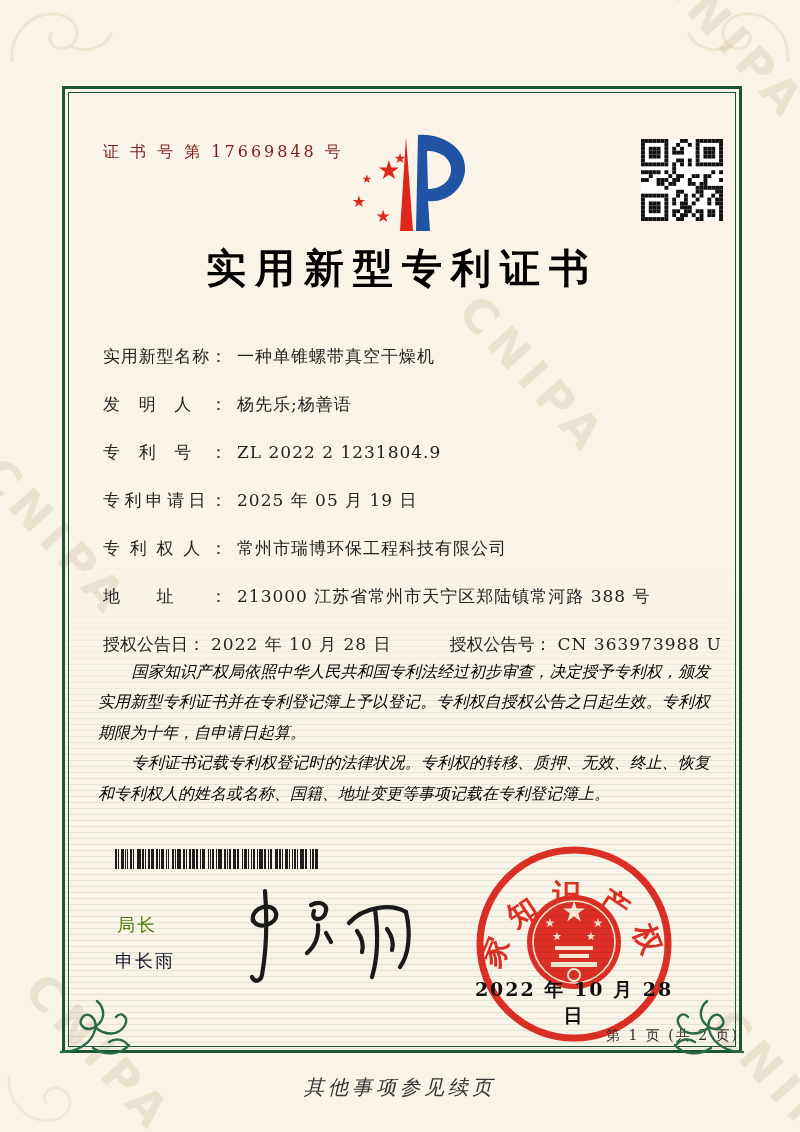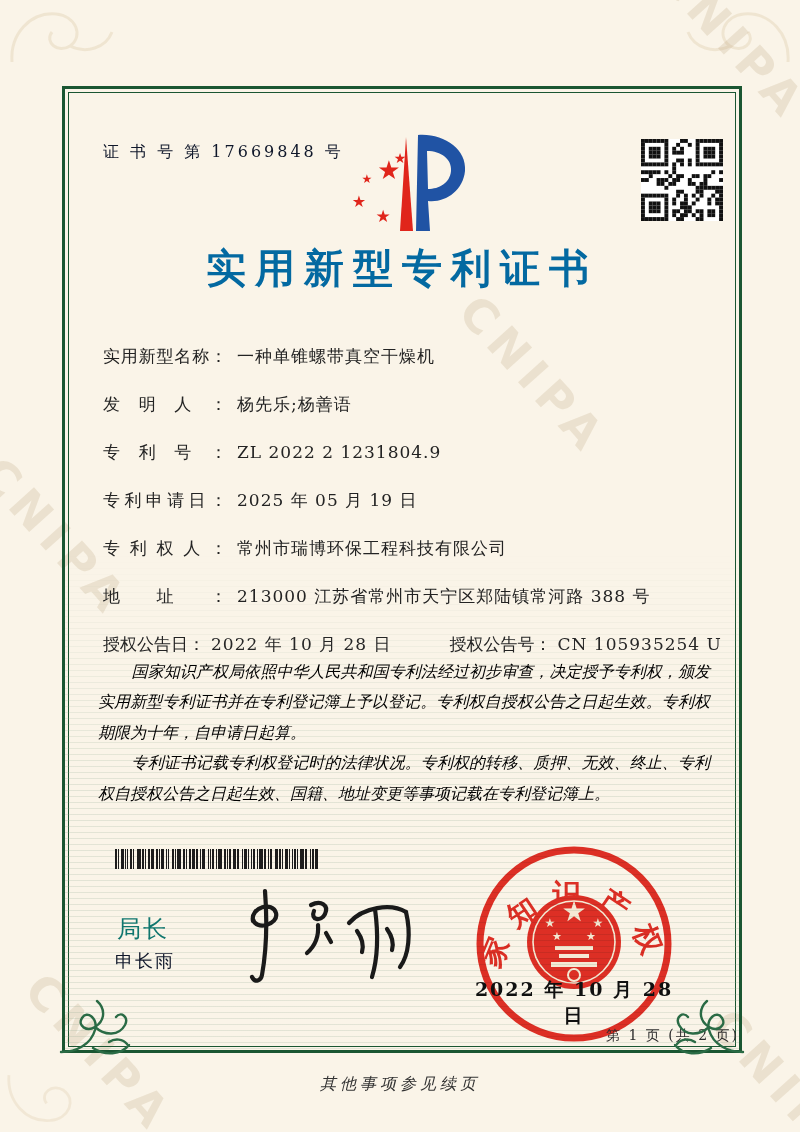--- a/index.html
+++ b/index.html
@@ -12,55 +12,55 @@
   .corner-swirl{position:absolute;opacity:.5;pointer-events:none;}
   
   .frame{position:absolute;left:62px;top:86px;width:674px;height:961px;
          border:3px solid #1a5632;}
   .frame::before{content:"";position:absolute;inset:3px;border:1px solid #1a5632;}
   .waves{position:absolute;left:0;right:0;bottom:0;height:52%;
          background:repeating-linear-gradient(180deg,rgba(143,172,146,0.22) 0 1px,rgba(255,255,255,0) 1px 6px);
          -webkit-mask-image:linear-gradient(180deg,transparent,#000 45%);
          mask-image:linear-gradient(180deg,transparent,#000 45%);pointer-events:none;}
   
-  .cert-no{position:absolute;left:38px;top:53px;font-size:16px;letter-spacing:3px;color:#0f172a;}
+  .cert-no{position:absolute;left:38px;top:53px;font-size:16px;letter-spacing:3px;color:#7f1d1d;}
   .logo{position:absolute;left:272px;top:38px;}
   .qr{position:absolute;left:576px;top:50px;}
   .title{position:absolute;left:0;right:0;top:152px;text-align:center;
-         font-size:40px;font-weight:bold;letter-spacing:9px;color:#0369a1;}
+         font-size:40px;font-weight:bold;letter-spacing:9px;color:#000000;}
   
   .fields{position:absolute;left:38px;top:242px;width:600px;font-size:17px;line-height:1;}
   .frow{margin-bottom:31px;white-space:nowrap;margin-top:17px;}
   .flabel{display:inline-block;width:124px;text-align-last:justify;vertical-align:bottom;color:#232323;}
   .fvalue{margin-left:10px;letter-spacing:1px;color:#232323;}
   .grow{margin-bottom:0;}
   .glabel{color:#232323;}
   .gvalue{margin-left:6px;letter-spacing:1px;}
   .gsep{display:inline-block;width:58px;}
   
   .body-text{position:absolute;left:33px;top:568px;width:612px;font-size:16px;line-height:1.9;
              text-align:justify;font-style:italic;color:#000000;}
   .body-text p{margin:0;text-indent:2.1em;}
   
   .barcode{position:absolute;left:50px;top:760px;}
   .signer-title{position:absolute;left:52px;top:824px;font-family:Liberation Serif, serif;
-                font-size:24px;color:#0f766e;letter-spacing:2px;}
+                font-size:18px;color:#4d7c0f;letter-spacing:2px;}
   .signer-name{position:absolute;left:50px;top:860px;font-family:"DejaVu Sans","Liberation Sans",sans-serif;
                font-size:18px;color:#0f172a;letter-spacing:2px;}
   .signature{position:absolute;left:160px;top:796px;}
   .seal{position:absolute;left:408px;top:754px;mix-blend-mode:multiply;opacity:.95;}
   .seal-date{position:absolute;left:408px;top:888px;width:202px;text-align:center;
              font-size:19px;font-weight:600;letter-spacing:2px;color:#101010;}
   .page-info{position:absolute;left:0;right:0;top:938px;text-align:right;font-size:14px;
              letter-spacing:2px;color:#2b2b2b;}
   .flourish{position:absolute;pointer-events:none;}
   .flourish.left{left:-6px;bottom:-10px;}
   .flourish.right{right:-6px;bottom:-10px;transform:scaleX(-1);}
   
-  .continuation{position:absolute;left:0;right:0;top:1074px;text-align:center;font-size:16px;
+  .continuation{position:absolute;left:0;right:0;top:1074px;text-align:center;font-size:20px;
                 font-style:italic;letter-spacing:4px;color:#333;}
 </style>
 </head>
 <body>
 
 <div class="page">
 
   <div class="wm" style="left:636px;top:14px;">CNIPA</div>
   <div class="wm" style="left:436px;top:348px;">CNIPA</div>
   <div class="wm" style="left:-42px;top:510px;">CNIPA</div>
@@ -311,27 +311,27 @@
     <div class="title">实用新型专利证书</div>
 
     <div class="fields">
       <div class="frow"><span class="flabel">实用新型名称：</span><span class="fvalue">一种单锥螺带真空干燥机</span></div>
       <div class="frow"><span class="flabel">发明人：</span><span class="fvalue">杨先乐;杨善语</span></div>
       <div class="frow"><span class="flabel">专利号：</span><span class="fvalue">ZL 2022 2 1231804.9</span></div>
       <div class="frow"><span class="flabel">专利申请日：</span><span class="fvalue">2025 年 05 月 19 日</span></div>
       <div class="frow"><span class="flabel">专利权人：</span><span class="fvalue">常州市瑞博环保工程科技有限公司</span></div>
       <div class="frow"><span class="flabel">地址：</span><span class="fvalue">213000 江苏省常州市天宁区郑陆镇常河路 388 号</span></div>
       <div class="frow grow">
-        <span class="glabel">授权公告日：</span><span class="gvalue">2022 年 10 月 28 日</span><span class="gsep"></span><span class="glabel">授权公告号：</span><span class="gvalue">CN 105935254 U</span>
+        <span class="glabel">授权公告日：</span><span class="gvalue">2022 年 10 月 28 日</span><span class="gsep"></span><span class="glabel">授权公告号：</span><span class="gvalue">CN 363973988 U</span>
       </div>
     </div>
 
     <div class="body-text">
       <p>国家知识产权局依照中华人民共和国专利法经过初步审查，决定授予专利权，颁发实用新型专利证书并在专利登记簿上予以登记。专利权自授权公告之日起生效。专利权期限为十年，自申请日起算。</p>
-      <p>专利证书记载专利权登记时的法律状况。专利权的转移、质押、无效、终止、专利权自授权公告之日起生效、国籍、地址变更等事项记载在专利登记簿上。</p>
+      <p>专利证书记载专利权登记时的法律状况。专利权的转移、质押、无效、终止、恢复和专利权人的姓名或名称、国籍、地址变更等事项记载在专利登记簿上。</p>
     </div>
 
     <svg class="barcode" width="208" height="20" viewBox="0 0 208 20">
       <g id="bc-bars" fill="#1c1c1c">
           <rect x="0" y="0" width="2" height="20"></rect>
           <rect x="3" y="0" width="1" height="20"></rect>
           <rect x="6" y="0" width="3" height="20"></rect>
           <rect x="10" y="0" width="1" height="20"></rect>
           <rect x="12" y="0" width="1" height="20"></rect>
           <rect x="15" y="0" width="2" height="20"></rect>

